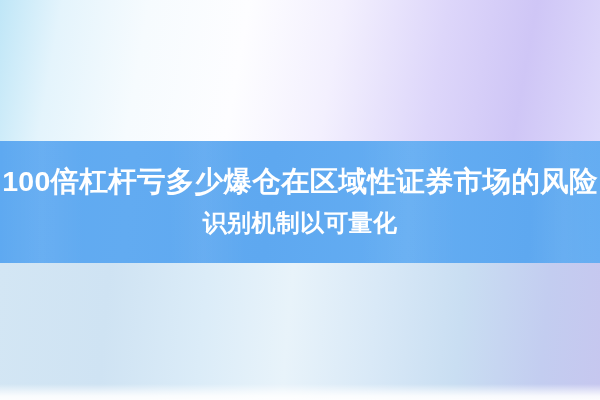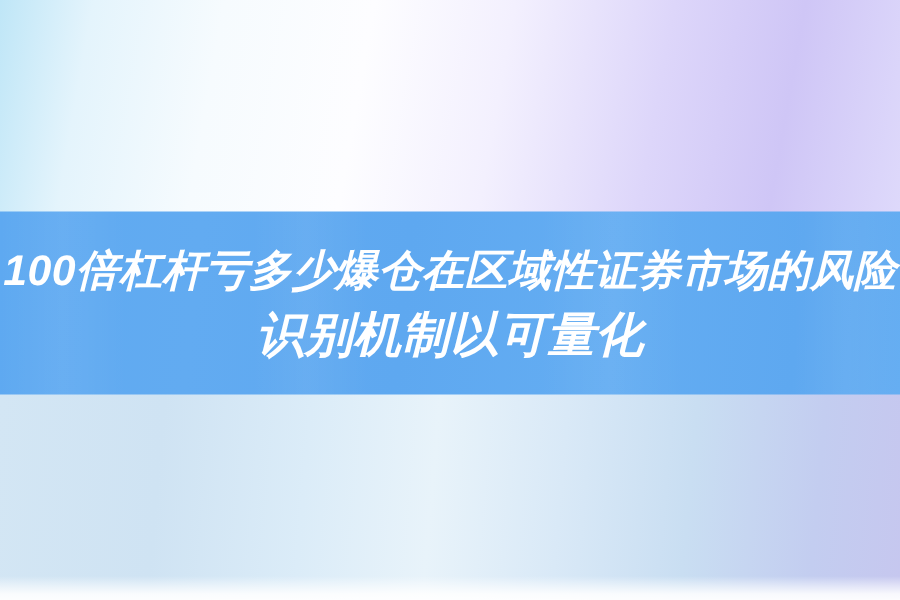--- a/index.html
+++ b/index.html
@@ -7,21 +7,20 @@
     padding: 0;
     background: #ffffff;
   }
   #banner {
     position: relative;
     width: 600px;
     height: 400px;
     overflow: hidden;
     font-family: "Liberation Sans", "DejaVu Sans", sans-serif;
     background: #eef2fb;
-    font-style: italic;
   }
 
   
   .zone-top {
     position: absolute;
     left: 0; top: 0;
     width: 600px; height: 142px;
     background:
       linear-gradient(100deg,
         #bfe6f7 0%,
@@ -119,21 +118,21 @@
   .title-line {
     color: #ffffff;
     font-size: 29px;
     font-weight: bold;
     line-height: 42px;
     letter-spacing: 0.3px;
     white-space: nowrap;
     text-align: center;
   }
   .title-line-1 { font-size: 28.5px; }
-  .title-line-2 { font-size: 32px; }
+  .title-line-2 { font-size: 24px; }
 
   
   .watermark {
     position: absolute;
     left: 268px;
     top: 381px;
     width: 70px;
     height: 14px;
     color: rgba(255,255,255,0.72);
     font-size: 10px;

